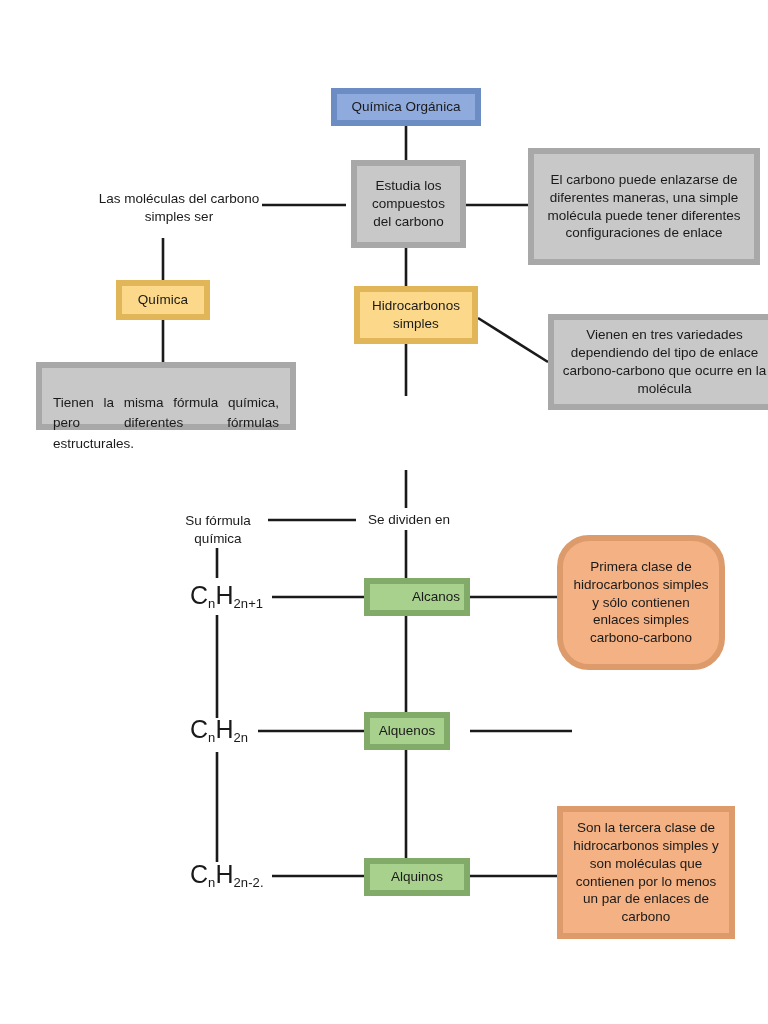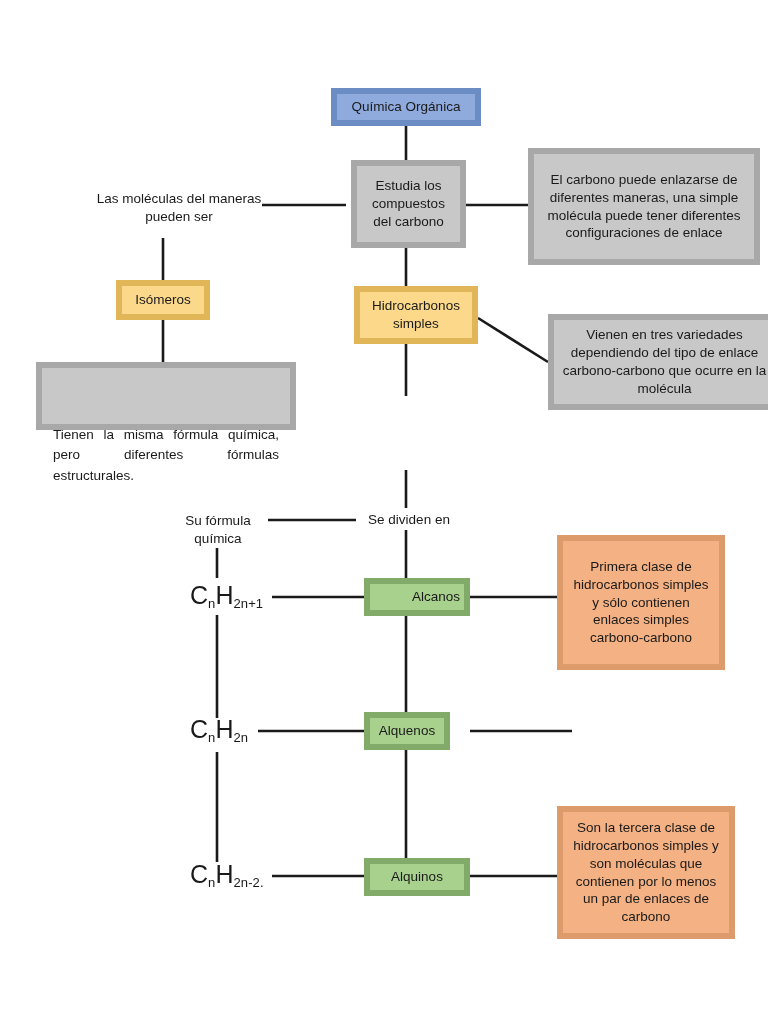--- a/index.html
+++ b/index.html
@@ -80,21 +80,20 @@
     z-index: 3;
     background: transparent;
   }
 
   .justified {
     display: block;
     text-align: justify;
     text-align-last: left;
     padding: 25px 11px;
     line-height: 1.5;
-    margin-top: 32px;
   }
 
   .formula {
     position: absolute;
     z-index: 3;
     font-size: 25px;
     line-height: 1;
     white-space: nowrap;
     font-family: "Liberation Sans", sans-serif;
   }
@@ -161,25 +160,25 @@
 
   <div class="node gray" style="left:351px; top:160px; width:115px; height:88px;">
     <span>Estudia los compuestos del carbono</span>
   </div>
 
   <div class="node gray" style="left:528px; top:148px; width:232px; height:117px;">
     <span>El carbono puede enlazarse de diferentes maneras, una simple molécula puede tener diferentes configuraciones de enlace</span>
   </div>
 
   <div class="plain" style="left:96px; top:178px; width:166px; height:60px;">
-    <span>Las moléculas del maneras pueden ser</span>
+    <span>Las moléculas del carbono simples ser</span>
   </div>
 
   <div class="node yellow" style="left:116px; top:280px; width:94px; height:40px;">
-    <span>Isómeros</span>
+    <span>Química</span>
   </div>
 
   <div class="node gray" style="left:36px; top:362px; width:260px; height:68px; display:block; padding:0;">
     <span class="justified">Tienen la misma fórmula química, pero diferentes fórmulas estructurales.</span>
   </div>
 
   <div class="node yellow" style="left:354px; top:286px; width:124px; height:58px;">
     <span>Hidrocarbonos simples</span>
   </div>
 
@@ -213,21 +212,21 @@
   </div>
 
   <div class="node green" style="left:364px; top:712px; width:86px; height:38px;">
     <span>Alquenos</span>
   </div>
 
   <div class="node green" style="left:364px; top:858px; width:106px; height:38px;">
     <span>Alquinos</span>
   </div>
 
-  <div class="node orange" style="left:557px; top:535px; width:168px; height:135px;">
+  <div class="node orange" style="left:557px; top:535px; width:168px; height:135px;border-radius:32px;">
     <span>Primera clase de hidrocarbonos simples y sólo contienen enlaces simples carbono-carbono</span>
   </div>
 
 
   <div class="node orange" style="left:557px; top:806px; width:178px; height:133px;">
     <span>Son la tercera clase de hidrocarbonos simples y son moléculas que contienen por lo menos un par de enlaces de carbono</span>
   </div>
 
 </div>
 

